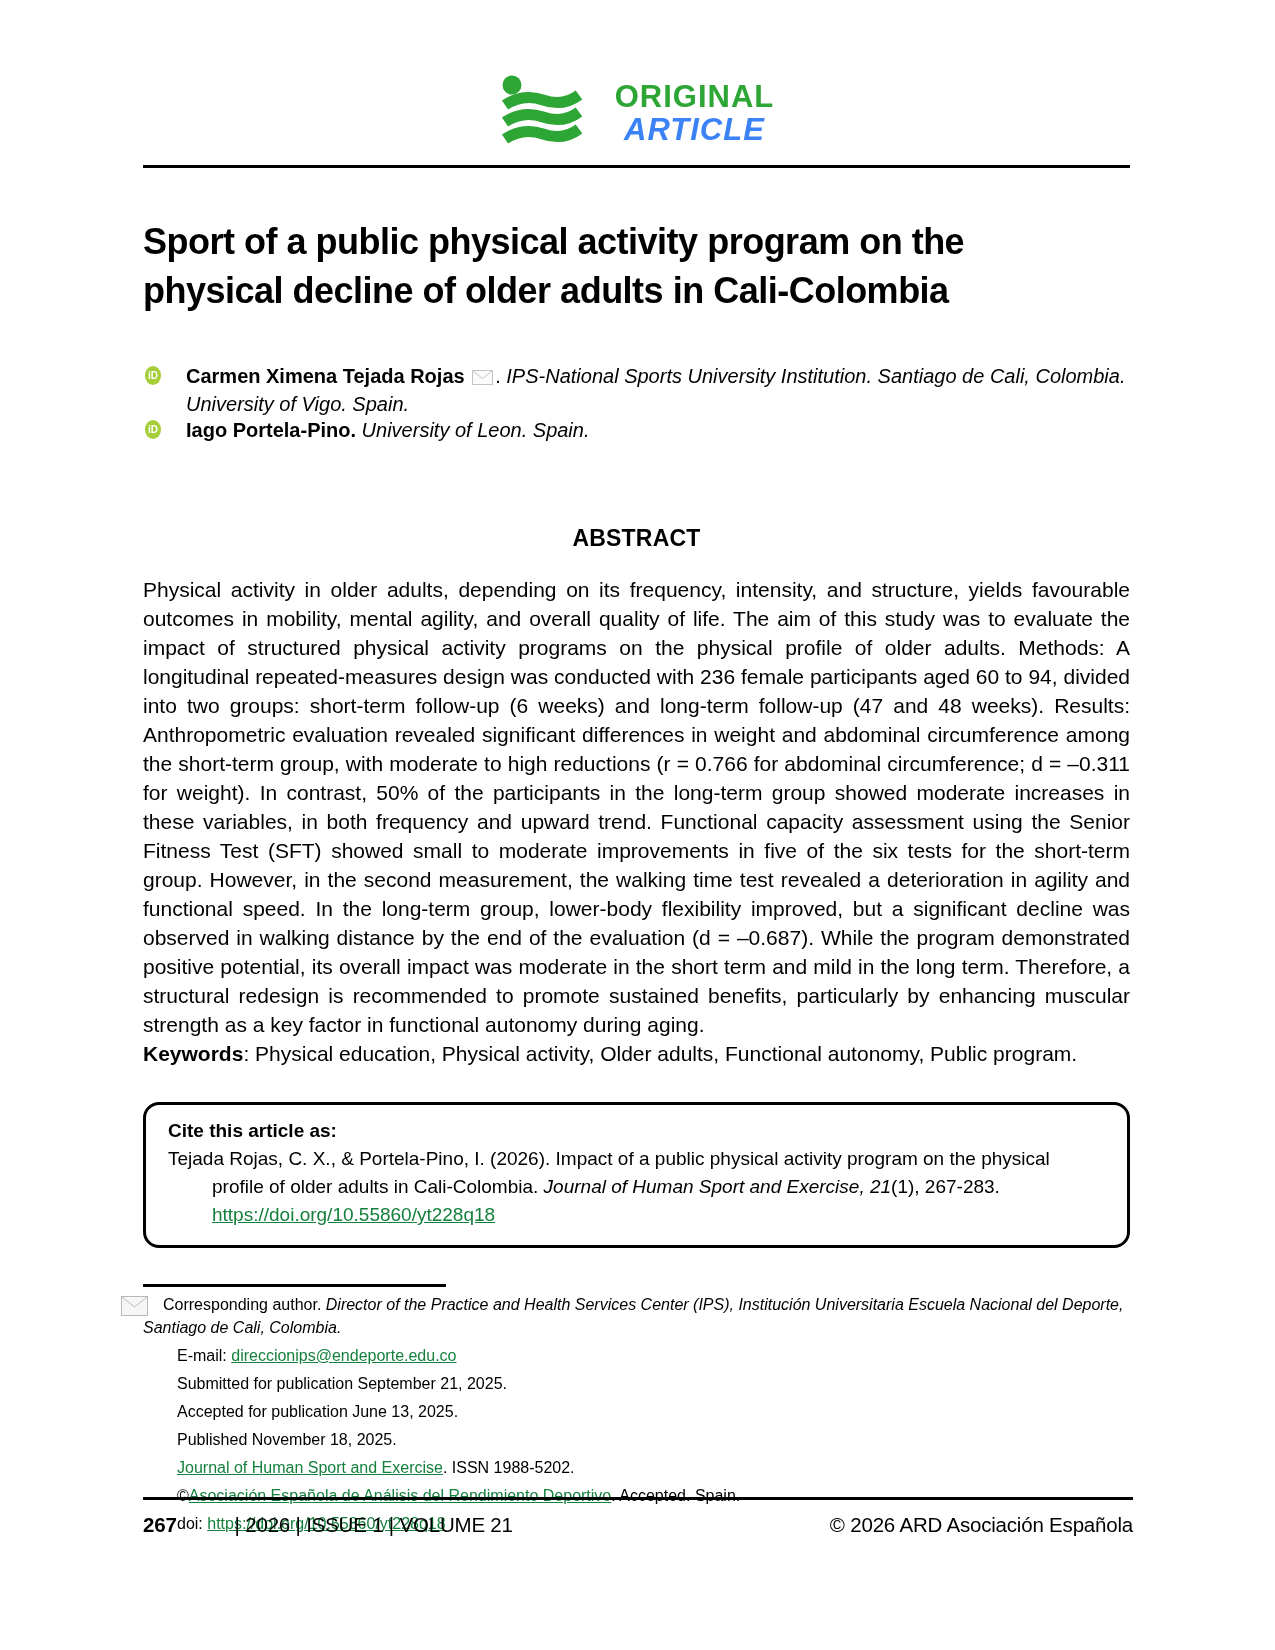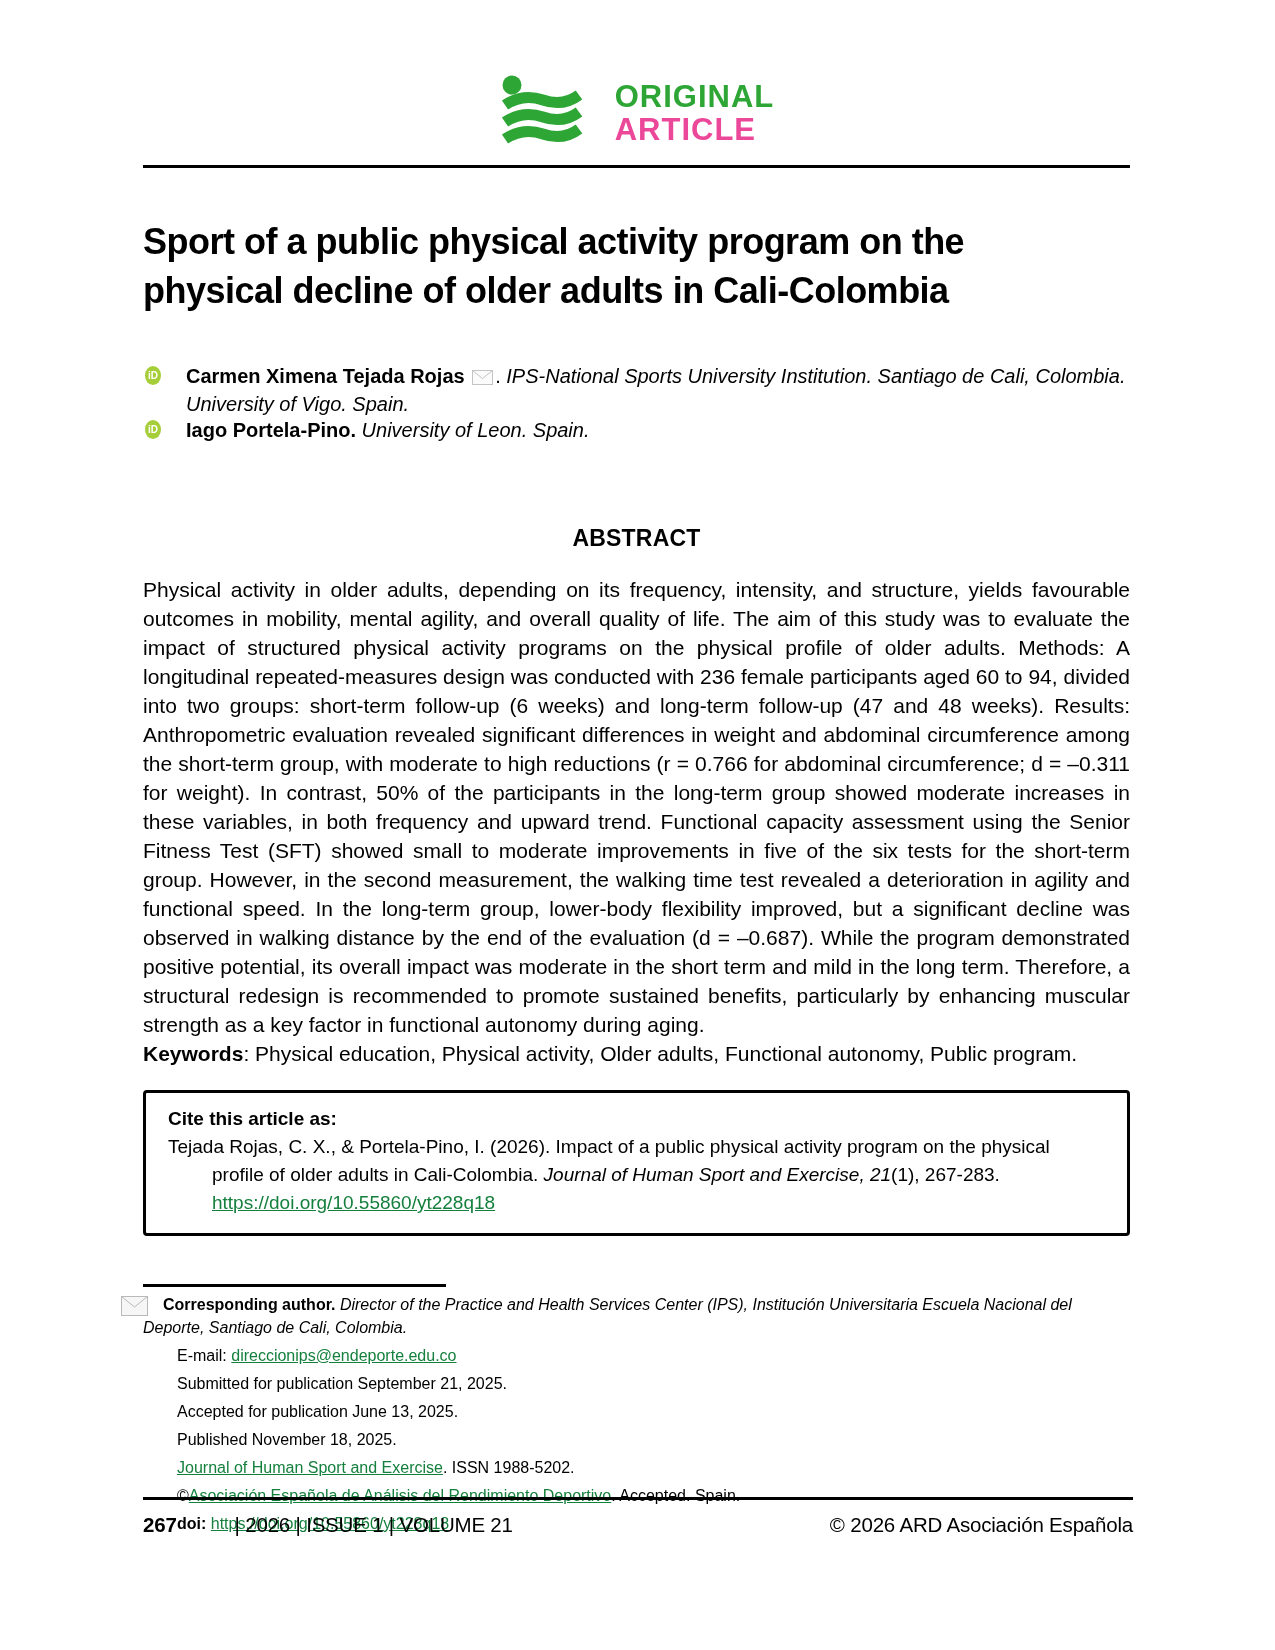--- a/index.html
+++ b/index.html
@@ -15,24 +15,24 @@
     margin: 0 auto;
   }
   .content {
     position: absolute;
     left: 143px;
     width: 987px;
     top: 0;
   }
   
   .logo-wrap { margin-top: 74px; display: flex; justify-content: center; }
-  .logo { display: flex; align-items: center; gap: 32px; }
+  .logo { display: flex; align-items: center; gap: 32px; text-align: center; }
   .logo-text { font-weight: bold; font-size: 31px; line-height: 33px; letter-spacing: 1px; }
   .logo-line1 { color: #2EA636; }
-  .logo-line2 { color: #ec4899; }
+  .logo-line2 { color: #3b82f6; font-style: italic; }
   .top-rule { height: 3px; background: #000; margin-top: 13px; }
   
   .title { margin-top: 49px; font-weight: bold; font-size: 36px; line-height: 49px; letter-spacing: -0.5px; white-space: nowrap; }
   
   .authors { margin-top: 48px; font-size: 20px; line-height: 26px; }
   .author-row { position: relative; padding-left: 43px; margin: 0; }
   .orcid {
     position: absolute; left: 2px; top: 3px;
     width: 16px; height: 19px; border-radius: 50%;
     background: #A6CE39; color: #fff;
@@ -43,44 +43,44 @@
   .author-name { font-weight: bold; }
   .affil { font-style: italic; }
   .env-small { vertical-align: -2px; margin: 0 2px; }
   
   .abstract-heading { margin-top: 82px; text-align: center; font-weight: bold; font-size: 23px; letter-spacing: 0.2px; }
   .abstract-text { margin-top: 23px; font-size: 21px; line-height: 29px; text-align: justify; }
   .keywords { font-size: 21px; line-height: 29px; margin: 0; }
   .keywords b { font-weight: bold; }
   
   .cite-box {
-    margin-top: 22px;
+    margin-top: 34px;
     border: 3px solid #000;
-    border-radius: 4px;
+    border-radius: 16px;
     padding: 12px 24px 16px 22px;
     font-size: 19px;
     line-height: 28px;
   }
   .cite-heading { font-weight: bold; }
   .cite-text { padding-left: 44px; text-indent: -44px; }
   .italic { font-style: italic; }
   a.link, .link { color: #15803d; text-decoration: underline; cursor: pointer; }
   
   .footnotes {
     position: absolute;
     left: 143px;
     width: 987px;
     top: 1284px;
     font-size: 16px;
     line-height: 22px;
   }
   .fn-rule { width: 303px; height: 3px; background: #000; }
   .fn-corresponding { position: relative; margin-top: 6px; line-height: 23px; text-indent: 20px; }
   .fn-corresponding .env-big { position: absolute; left: -22px; top: 3px; text-indent: 0; }
-  .fn-label { font-weight: bold; }
+  .fn-label { font-weight: normal; }
   .fn-details { padding-left: 28px; margin-top: 1px; }
   .fn-details div { margin: 6px; }
   
   .page-footer { position: absolute; left: 143px; width: 990px; top: 1497px; }
   .footer-rule { height: 3px; background: #000; }
   .footer-row { display: flex; justify-content: space-between; align-items: baseline; margin-top: 13px; font-size: 20.5px; letter-spacing: -0.2px; }
   .footer-left { display: flex; align-items: baseline; }
   .footer-page { font-weight: bold; margin-right: 58px; }
 </style>
 </head>

